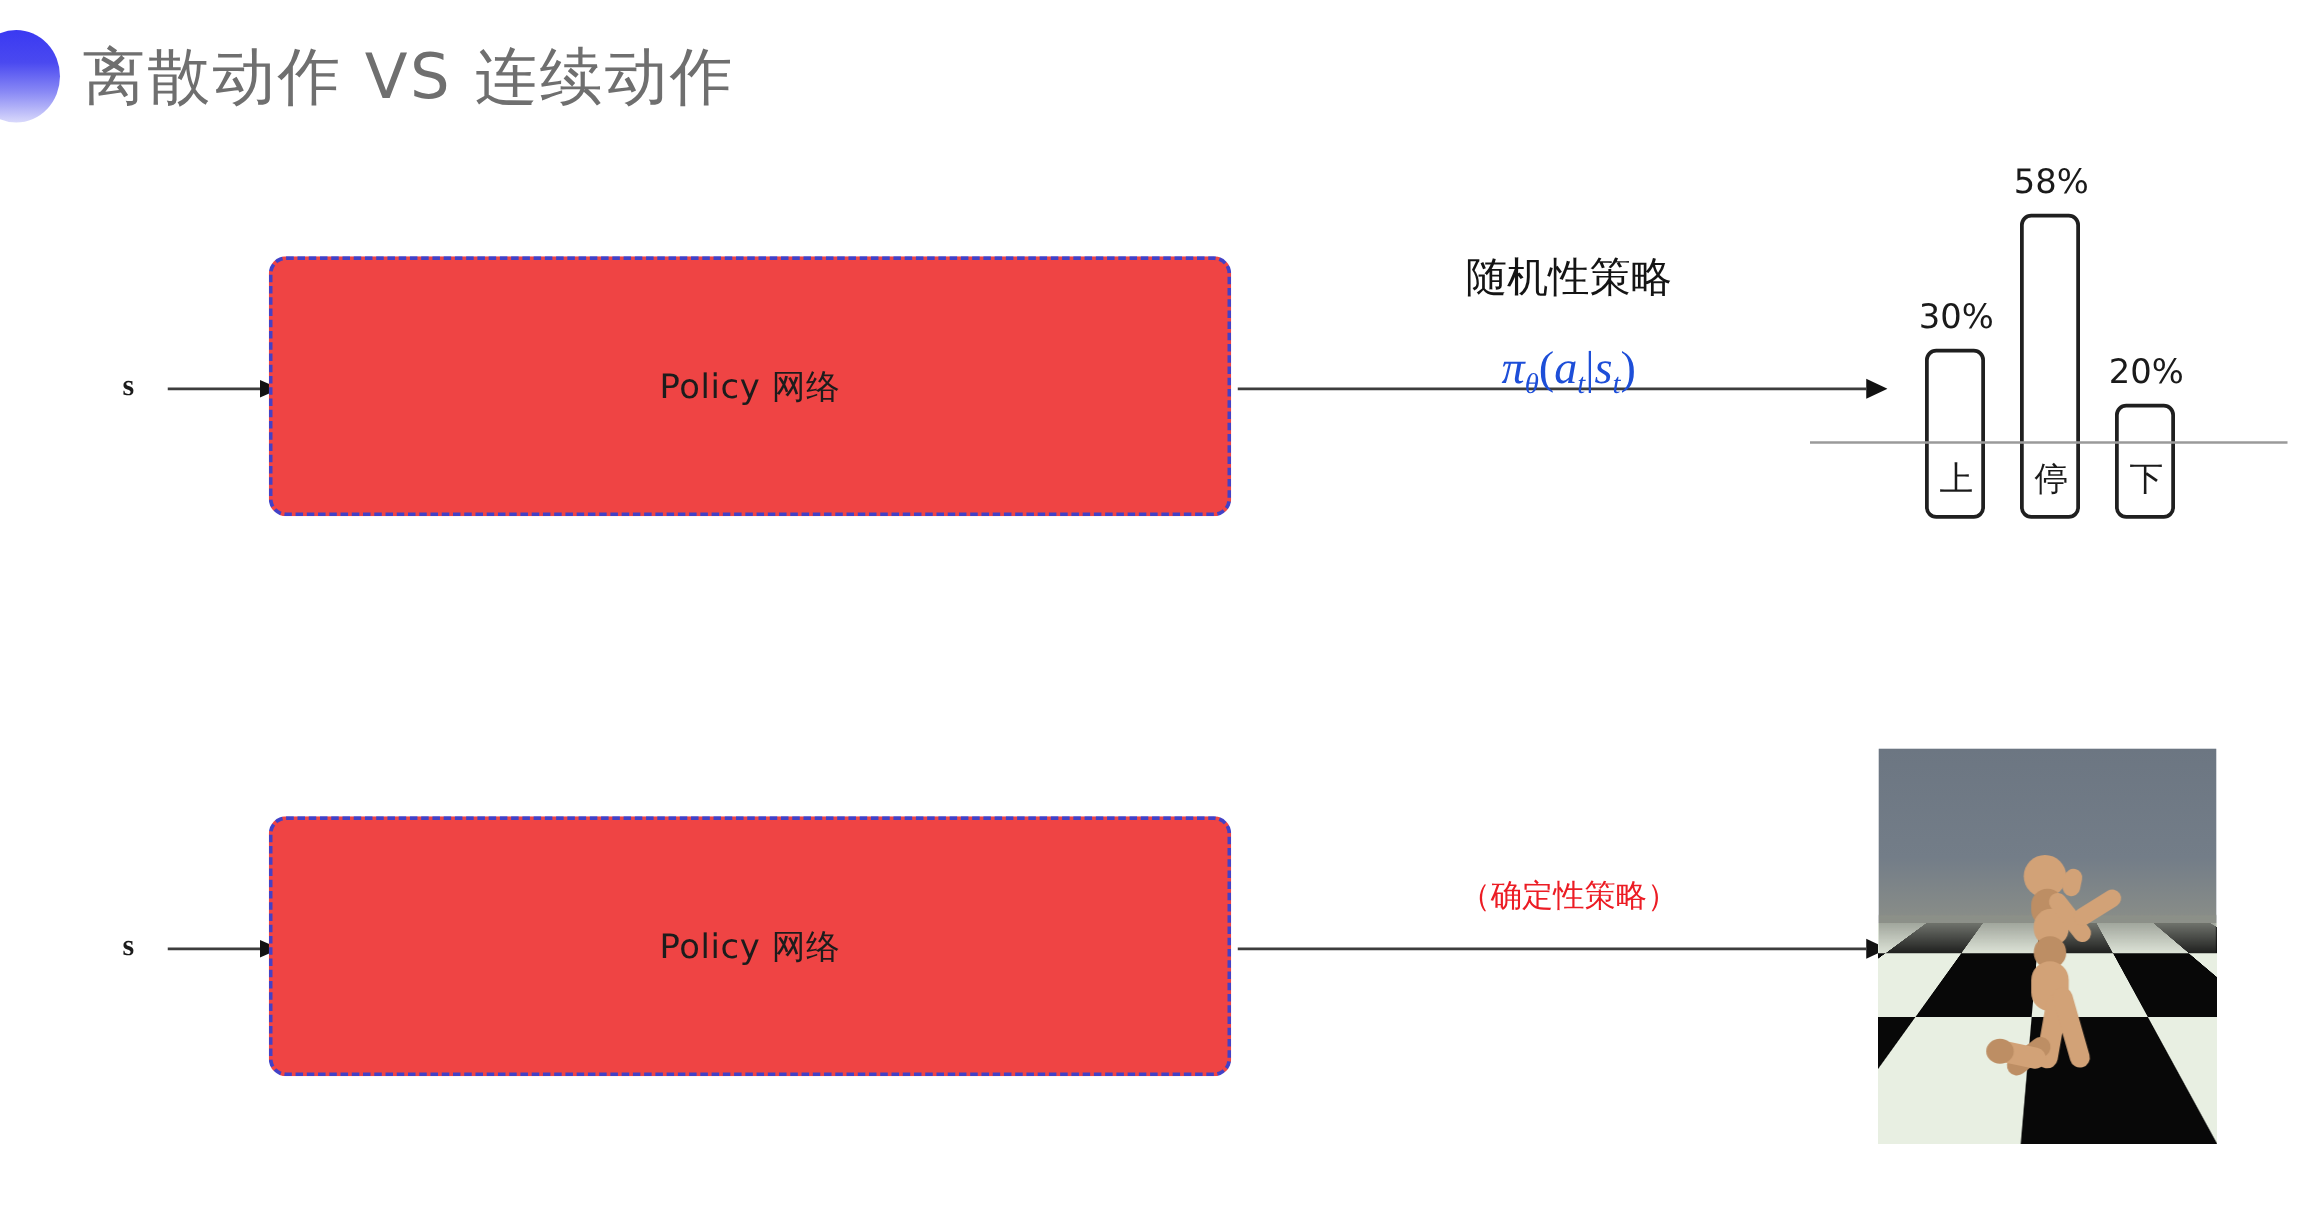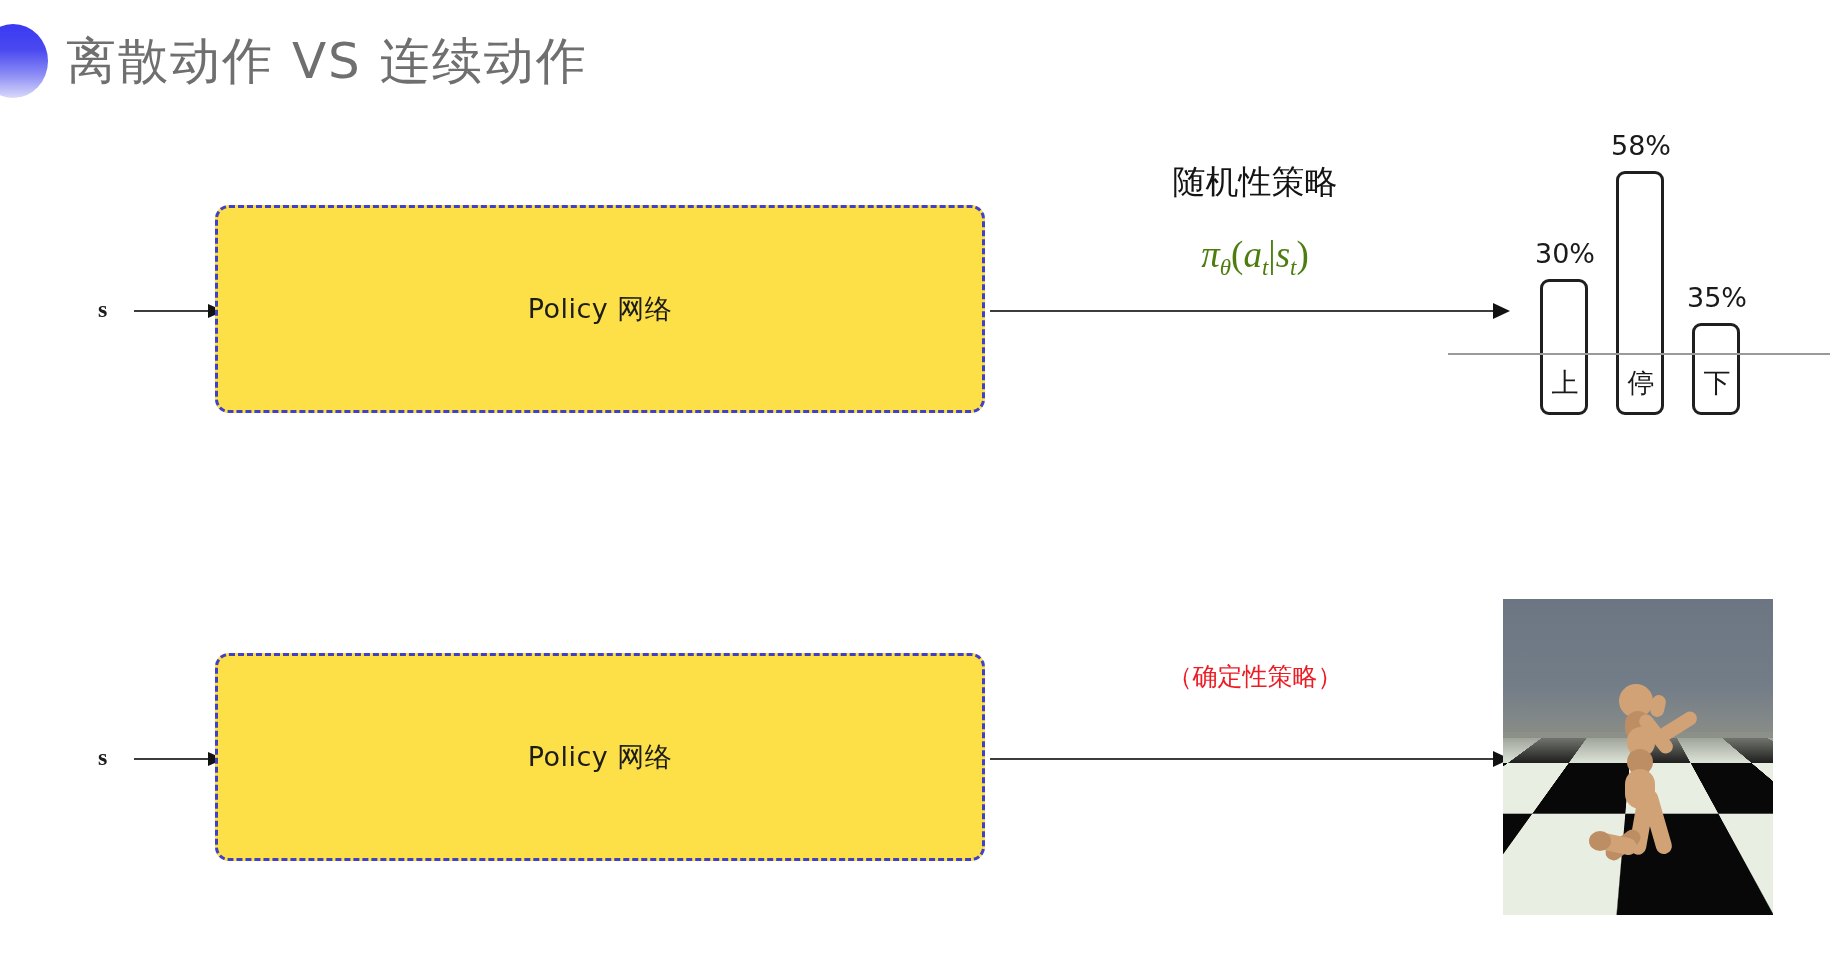--- a/index.html
+++ b/index.html
@@ -31,36 +31,36 @@
     font-size: 24px; font-weight: 700; color: #1b1b1b;
     font-family: "Liberation Serif", "DejaVu Serif", serif;
   }
   .in-arrow { position: absolute; height: 22px; }
   .out-arrow { position: absolute; height: 22px; }
 
   .policy-box {
     position: absolute;
     border: 3px dashed #4241c6;
     border-radius: 14px;
-    background: #fde047;
+    background: #ef4444;
     display: flex; align-items: center; justify-content: center;
   }
   .policy-label {
     font-size: 27px; color: #1c1c1c; letter-spacing: 0.5px;
     font-family: "DejaVu Sans", "Liberation Sans", sans-serif;
   }
 
   
-  .mid-col { position: absolute; text-align: center; }
+  .mid-col { position: absolute; text-align: center; margin-top: 40px; }
   .mid-title {
     font-size: 33px; color: #141414; white-space: nowrap;
     font-family: "DejaVu Sans", "Liberation Sans", sans-serif;
   }
   .mid-formula {
-    font-size: 37px; color: #4d7c0f; white-space: nowrap;
+    font-size: 37px; color: #1d4ed8; white-space: nowrap;
     font-family: "Liberation Serif", "DejaVu Serif", serif;
     font-style: italic;
   }
   .mid-formula .sub {
     font-size: 0.62em; vertical-align: sub; font-style: italic;
   }
   .mid-formula .nonital { font-style: normal; }
   .mid-note {
     font-size: 25px; color: #ec1c24; white-space: nowrap;
     font-family: "DejaVu Sans", "Liberation Sans", sans-serif;
@@ -153,21 +153,21 @@
 
       <div class="chart-plot">
 
         <div class="bar" style="left:40px; width:48px; height:136px;"></div>
         <div class="bar-value" style="left:22px; top:128px; width:86px;">30%</div>
 
         <div class="bar" style="left:116px; width:48px; height:244px;"></div>
         <div class="bar-value" style="left:98px; top:20px; width:86px;">58%</div>
 
         <div class="bar" style="left:192px; width:48px; height:92px;"></div>
-        <div class="bar-value" style="left:174px; top:172px; width:86px;">35%</div>
+        <div class="bar-value" style="left:174px; top:172px; width:86px;">20%</div>
       </div>
 
       <div class="axis-line" style="left:-52px; top:243px; width:382px;"></div>
 
       <div class="cat-label" style="left:22px; top:255px; width:86px;">上</div>
       <div class="cat-label" style="left:98px; top:255px; width:86px;">停</div>
       <div class="cat-label" style="left:174px; top:255px; width:86px;">下</div>
     </div>
   </div>
 

